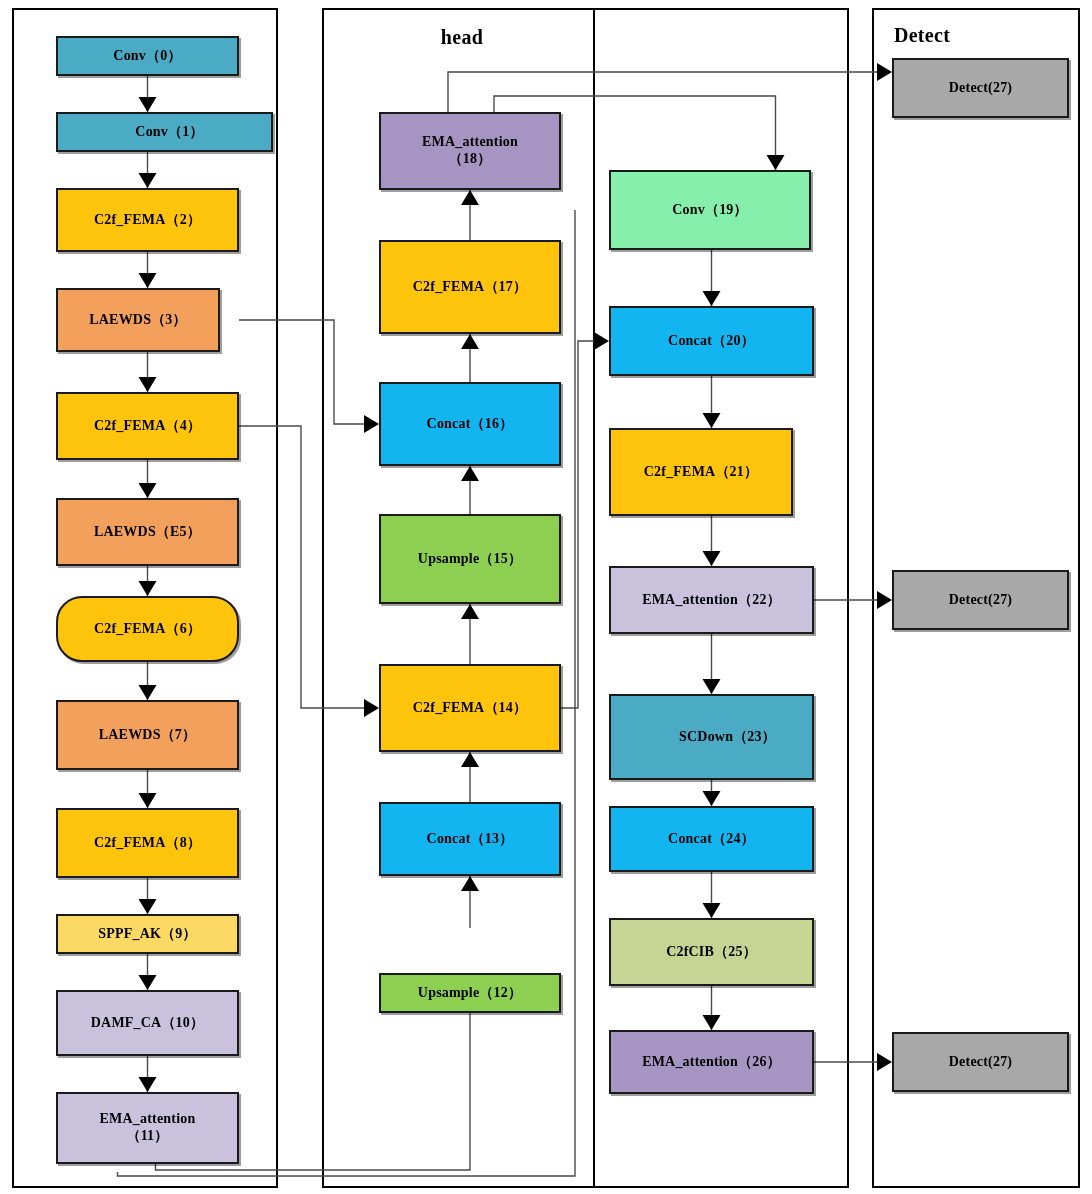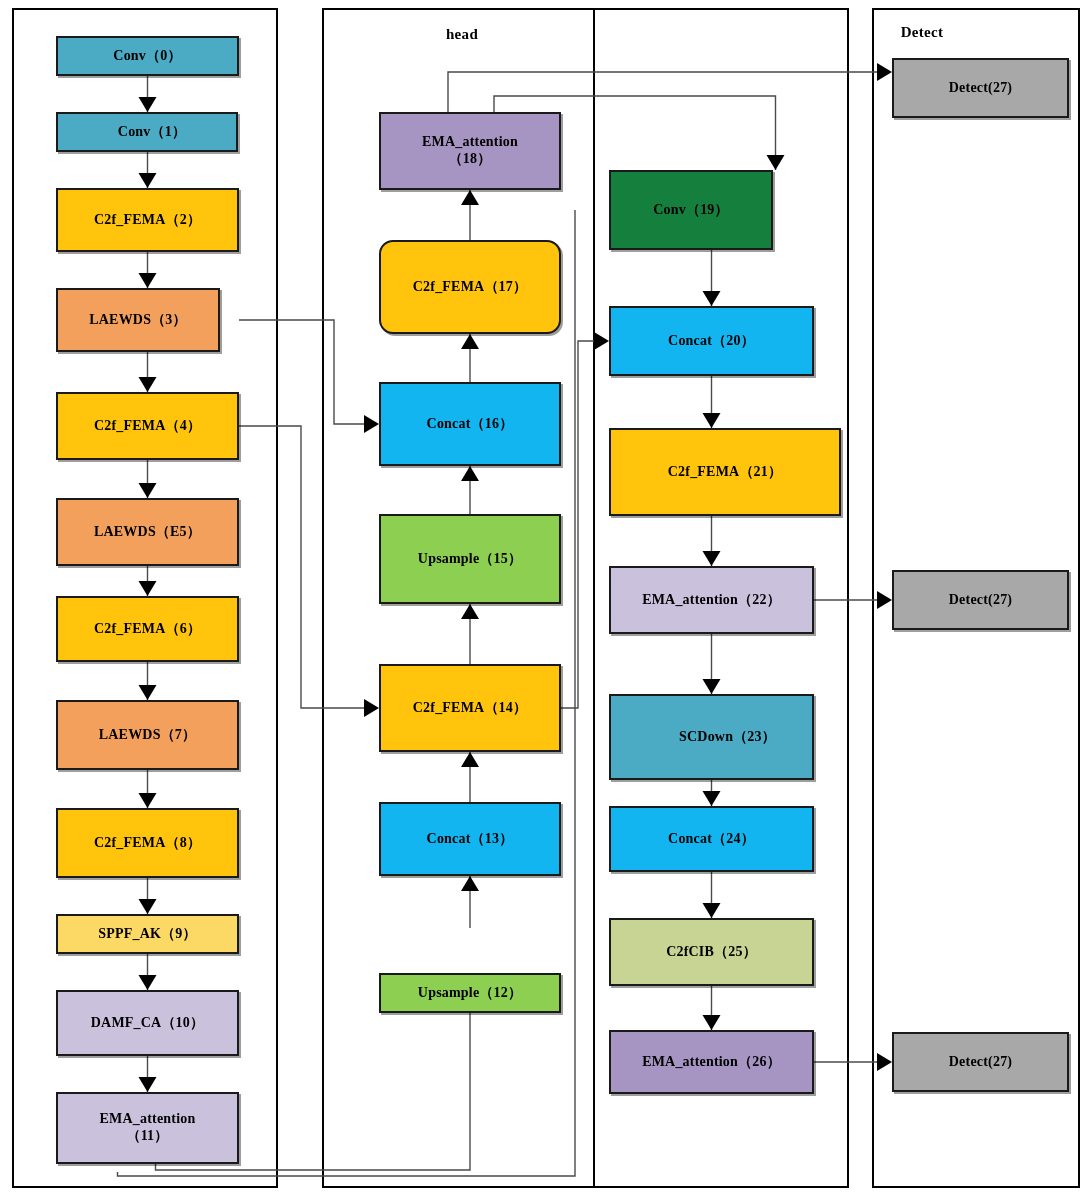--- a/index.html
+++ b/index.html
@@ -1,19 +1,19 @@
 <!DOCTYPE html>
 <html><head>
 <meta charset="utf-8">
 <style>
   html,body{margin:0;padding:0;background:#ffffff;}
   body{font-family:"Liberation Serif","DejaVu Serif",serif;}
   #canvas{position:relative;width:1092px;height:1194px;background:#fff;overflow:hidden;}
   .panel{position:absolute;border:2.5px solid #000;background:transparent;box-sizing:border-box;}
-  .panel-title{position:absolute;font-weight:bold;font-size:15px;color:#000;
+  .panel-title{position:absolute;font-weight:bold;font-size:20px;color:#000;
     letter-spacing:.3px;white-space:nowrap;}
   .node{position:absolute;box-sizing:border-box;border:2.5px solid #1a1a1a;
     display:flex;align-items:center;justify-content:center;text-align:center;
     font-weight:bold;font-size:14px;color:#000;line-height:1.18;
     letter-spacing:.2px;padding:0 4px;
     box-shadow:2px 2px 0 rgba(0,0,0,.38);}
   .node span{display:block;width:100%;}
   svg.wires{position:absolute;left:0;top:0;width:1092px;height:1194px;
     pointer-events:none;overflow:visible;}
   .wire{fill:none;stroke:#4a4a4a;stroke-width:1.4;}
@@ -95,81 +95,81 @@
       <polygon points="766.5,155 784.5,155 775.5,170" class="ahead"></polygon>
       <path d="M814,600 L890,600" class="wire"></path>
       <polygon points="877,591 877,609 892,600" class="ahead"></polygon>
       <path d="M814,1062 L890,1062" class="wire"></path>
       <polygon points="877,1053 877,1071 892,1062" class="ahead"></polygon>
     </svg>
   <div id="nodes">
       <div class="node" style="left: 56px; top: 36px; width: 183px; height: 40px; background: rgb(75, 170, 196);">
         <span>Conv（0）</span>
       </div>
-      <div class="node" style="left: 56px; top: 112px; width: 182px; height: 40px; background: rgb(75, 170, 196); padding-left: 14px;">
+      <div class="node" style="left: 56px; top: 112px; width: 217px; height: 40px; background: rgb(75, 170, 196); padding-left: 14px;">
         <span>Conv（1）</span>
       </div>
       <div class="node" style="left: 56px; top: 188px; width: 183px; height: 64px; background: rgb(255, 196, 11);">
         <span>C2f_FEMA（2）</span>
       </div>
       <div class="node" style="left: 56px; top: 288px; width: 164px; height: 64px; background: rgb(243, 160, 93);">
         <span>LAEWDS（3）</span>
       </div>
       <div class="node" style="left: 56px; top: 392px; width: 183px; height: 68px; background: rgb(255, 196, 11); text-align: center;">
         <span>C2f_FEMA（4）</span>
       </div>
       <div class="node" style="left: 56px; top: 498px; width: 183px; height: 68px; background: rgb(243, 160, 93);">
         <span>LAEWDS（E5）</span>
       </div>
-      <div class="node" style="left: 56px; top: 596px; width: 183px; height: 66px; background: rgb(255, 196, 11);">
+      <div class="node" style="left: 56px; top: 596px; width: 183px; height: 66px; background: rgb(255, 196, 11); border-radius: 26px;">
         <span>C2f_FEMA（6）</span>
       </div>
       <div class="node" style="left: 56px; top: 700px; width: 183px; height: 70px; background: rgb(243, 160, 93);">
         <span>LAEWDS（7）</span>
       </div>
       <div class="node" style="left: 56px; top: 808px; width: 183px; height: 70px; background: rgb(255, 196, 11);">
         <span>C2f_FEMA（8）</span>
       </div>
       <div class="node" style="left: 56px; top: 914px; width: 183px; height: 40px; background: rgb(252, 217, 100);">
         <span>SPPF_AK（9）</span>
       </div>
       <div class="node" style="left: 56px; top: 990px; width: 183px; height: 66px; background: rgb(202, 194, 221);">
         <span>DAMF_CA（10）</span>
       </div>
       <div class="node" style="left: 56px; top: 1092px; width: 183px; height: 72px; background: rgb(202, 194, 221);">
         <span>EMA_attention<br>（11）</span>
       </div>
       <div class="node" style="left: 379px; top: 112px; width: 182px; height: 78px; background: rgb(166, 148, 194);">
         <span>EMA_attention<br>（18）</span>
       </div>
-      <div class="node" style="left: 379px; top: 240px; width: 182px; height: 94px; background: rgb(255, 196, 11); border-radius: 14px;">
+      <div class="node" style="left: 379px; top: 240px; width: 182px; height: 94px; background: rgb(255, 196, 11);">
         <span>C2f_FEMA（17）</span>
       </div>
       <div class="node" style="left: 379px; top: 382px; width: 182px; height: 84px; background: rgb(19, 181, 240);">
         <span>Concat（16）</span>
       </div>
       <div class="node" style="left: 379px; top: 514px; width: 182px; height: 90px; background: rgb(140, 207, 81);">
         <span>Upsample（15）</span>
       </div>
       <div class="node" style="left: 379px; top: 664px; width: 182px; height: 88px; background: rgb(255, 196, 11);">
         <span>C2f_FEMA（14）</span>
       </div>
       <div class="node" style="left: 379px; top: 802px; width: 182px; height: 74px; background: rgb(19, 181, 240);">
         <span>Concat（13）</span>
       </div>
       <div class="node" style="left: 379px; top: 928px; width: 182px; height: 40px; background: rgb(140, 207, 81); margin-top: 45px;">
         <span>Upsample（12）</span>
       </div>
-      <div class="node" style="left: 609px; top: 170px; width: 164px; height: 80px; background: #15803d;">
+      <div class="node" style="left: 609px; top: 170px; width: 202px; height: 80px; background: #86efac;">
         <span>Conv（19）</span>
       </div>
       <div class="node" style="left: 609px; top: 306px; width: 205px; height: 70px; background: rgb(19, 181, 240);">
         <span>Concat（20）</span>
       </div>
-      <div class="node" style="left: 609px; top: 428px; width: 232px; height: 88px; background: rgb(255, 196, 11);">
+      <div class="node" style="left: 609px; top: 428px; width: 184px; height: 88px; background: rgb(255, 196, 11);">
         <span>C2f_FEMA（21）</span>
       </div>
       <div class="node" style="left: 609px; top: 566px; width: 205px; height: 68px; background: rgb(202, 194, 221);">
         <span>EMA_attention（22）</span>
       </div>
       <div class="node" style="left: 609px; top: 694px; width: 205px; height: 86px; background: rgb(75, 170, 196); padding-left: 36px;">
         <span>SCDown（23）</span>
       </div>
       <div class="node" style="left: 609px; top: 806px; width: 205px; height: 66px; background: rgb(19, 181, 240);">
         <span>Concat（24）</span>

